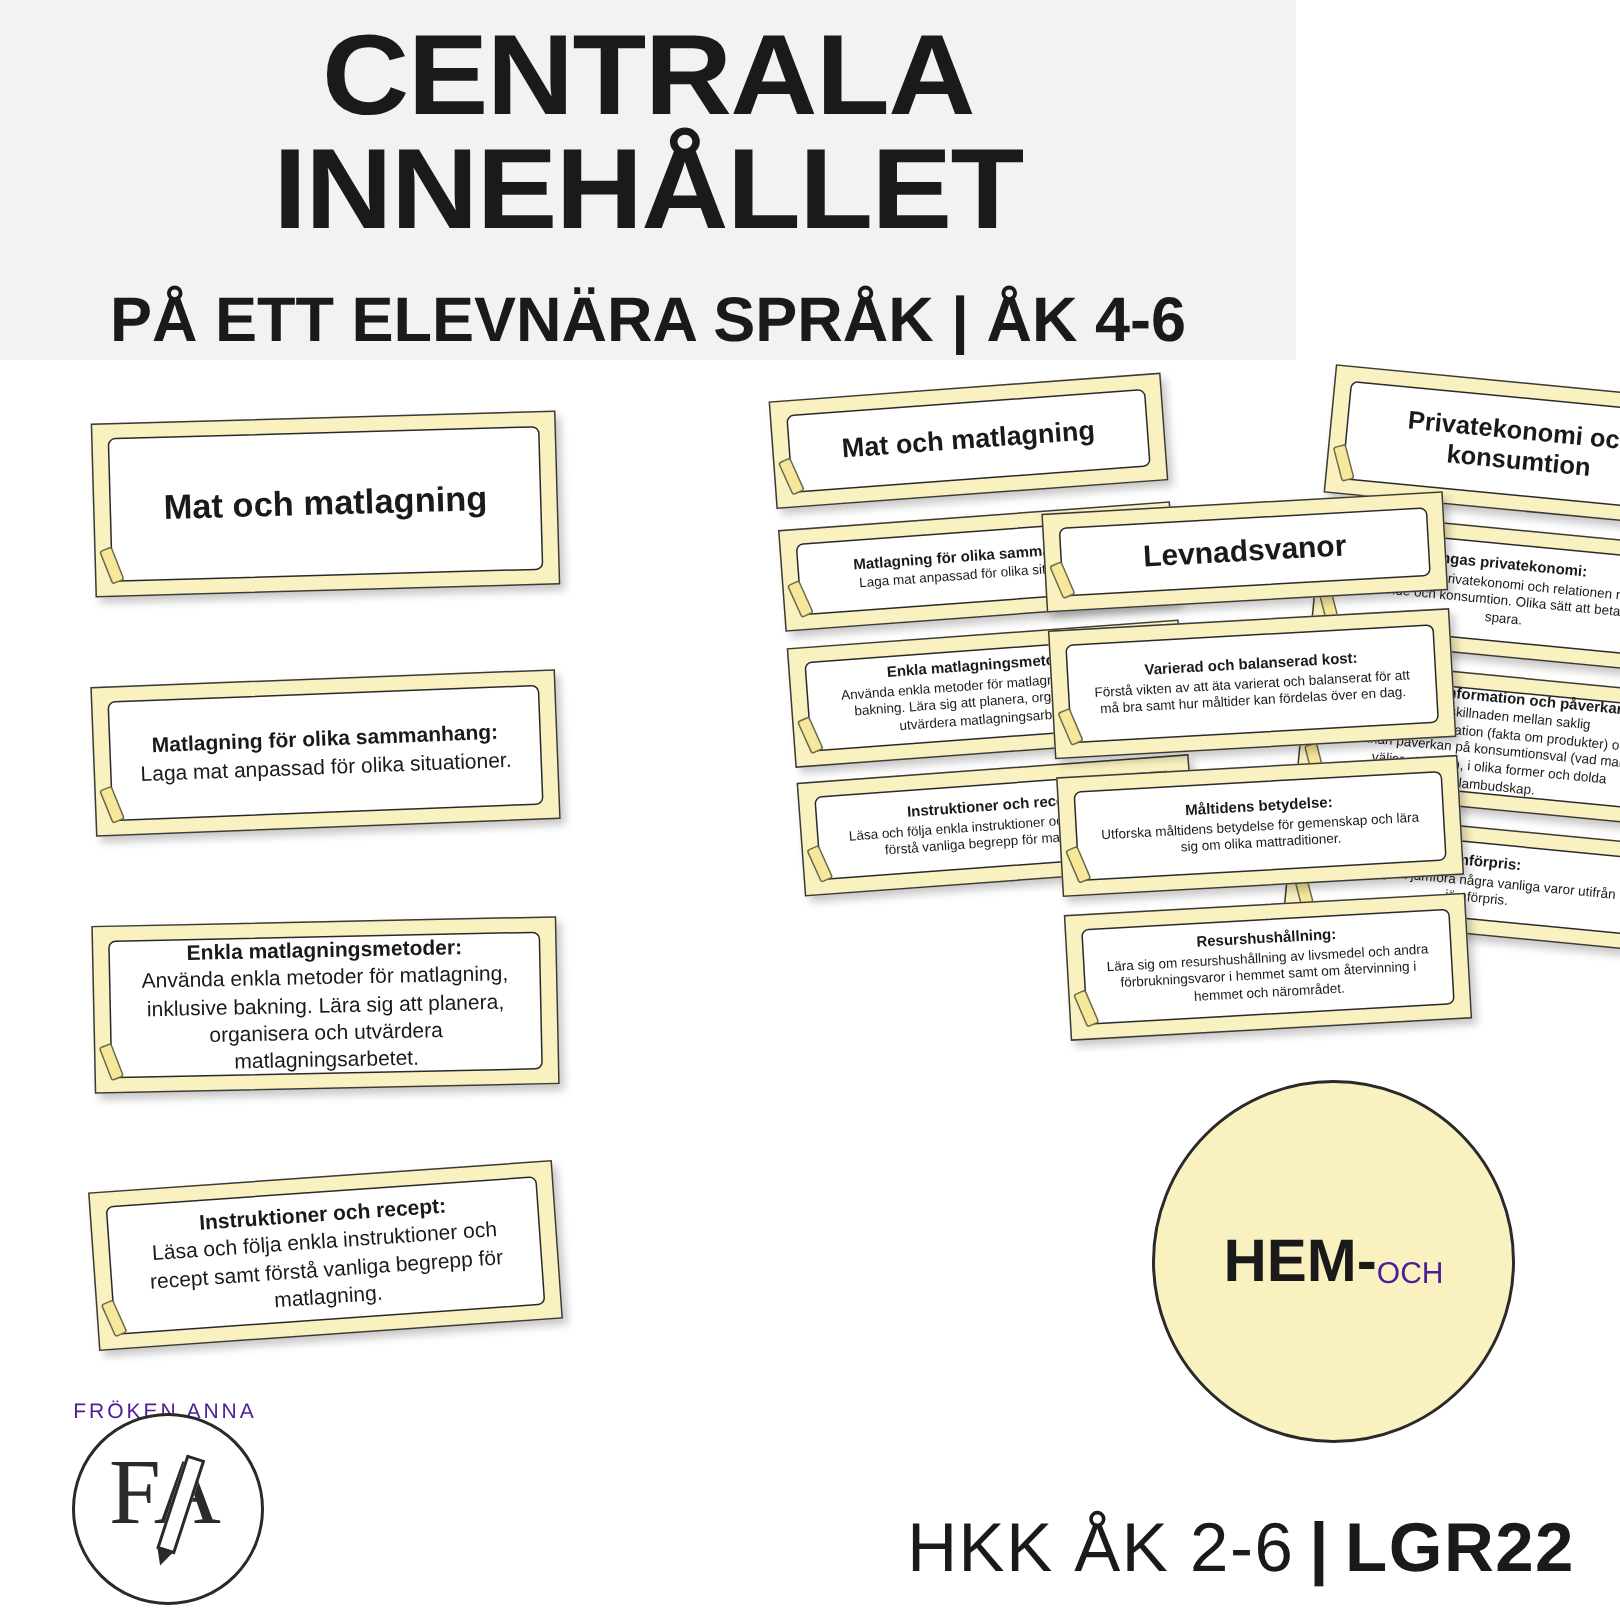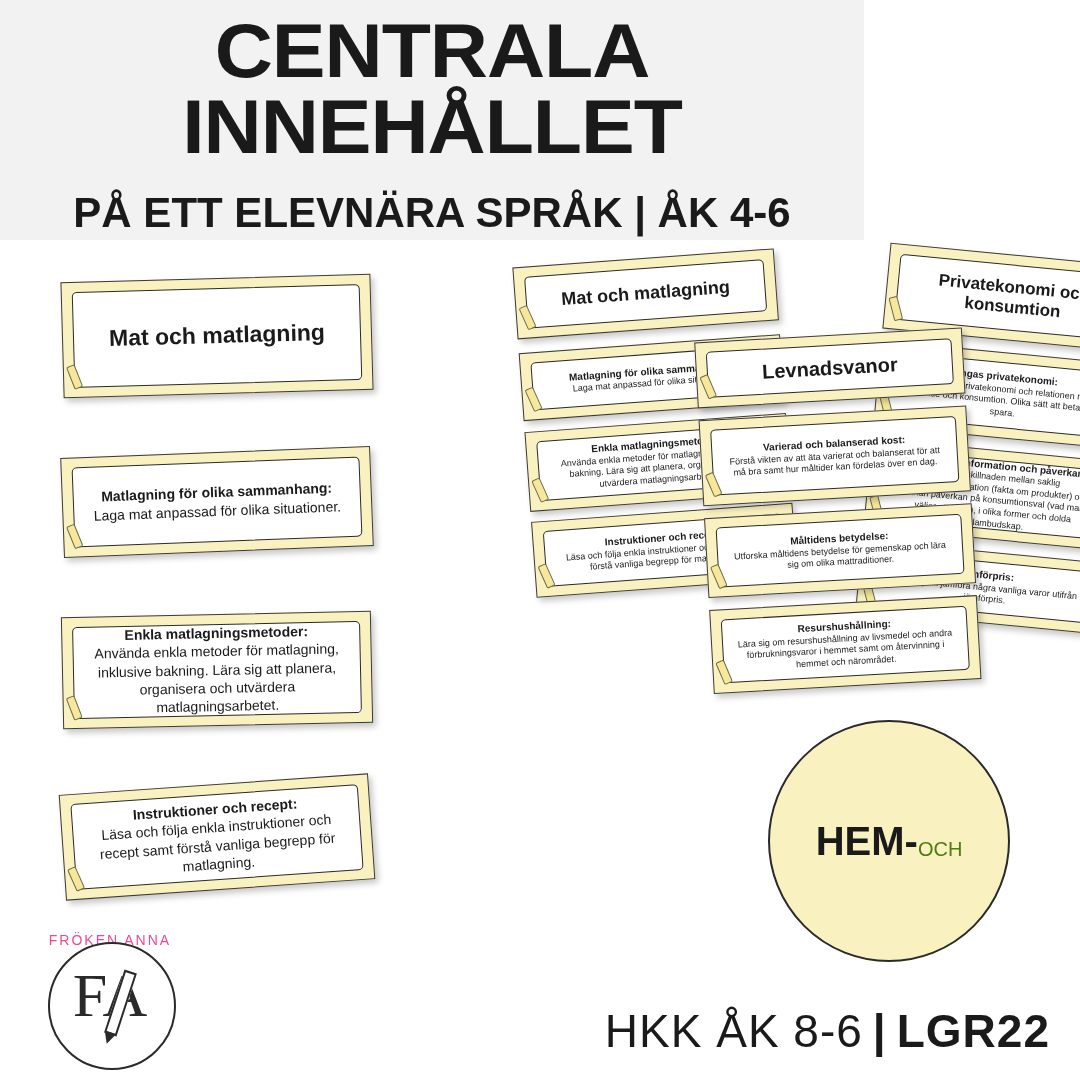--- a/index.html
+++ b/index.html
@@ -82,21 +82,21 @@
     background: #ffffff;
   }
   .logo-name {
     position: absolute;
     left: 14px;
     top: 10px;
     width: 156px;
     text-align: center;
     font-size: 14px;
     letter-spacing: 2px;
-    color: #ec4899;
+    color: #4c1d95;
   }
   .logo-mono {
     position: absolute;
     left: 30px;
     top: 42px;
     width: 124px;
     text-align: center;
     font-family: "Liberation Serif", serif;
     font-size: 62px;
     color: #2a2a2a;
@@ -139,21 +139,21 @@
     text-align: center;
   }
   .badge-line1 {
     font-size: 40px;
     font-weight: bold;
     color: #1a1a1a;
     letter-spacing: 0px;
   }
   .badge-line2 {
     font-size: 20px;
-    color: #4d7c0f;
+    color: #4c1d95;
     margin-top: 16px;
   }
   .badge-line3 {
     font-size: 20px;
     color: #1a1a1a;
     margin-top: 3px;
   }
 
   
   .card {
@@ -389,16 +389,16 @@
 </div>
 
 <div class="logo">
   <div class="logo-name">FRÖKEN ANNA</div>
   <div class="logo-circle"></div>
   <div class="logo-mono">FA</div>
   <div class="logo-pencil"></div>
 </div>
 
 <div class="footer">
-  <span class="light">HKK ÅK 8-6</span>
+  <span class="light">HKK ÅK 2-6</span>
   <span class="bar">|</span>
   <span class="bold">LGR22</span>
 </div>
 
 </body></html>

